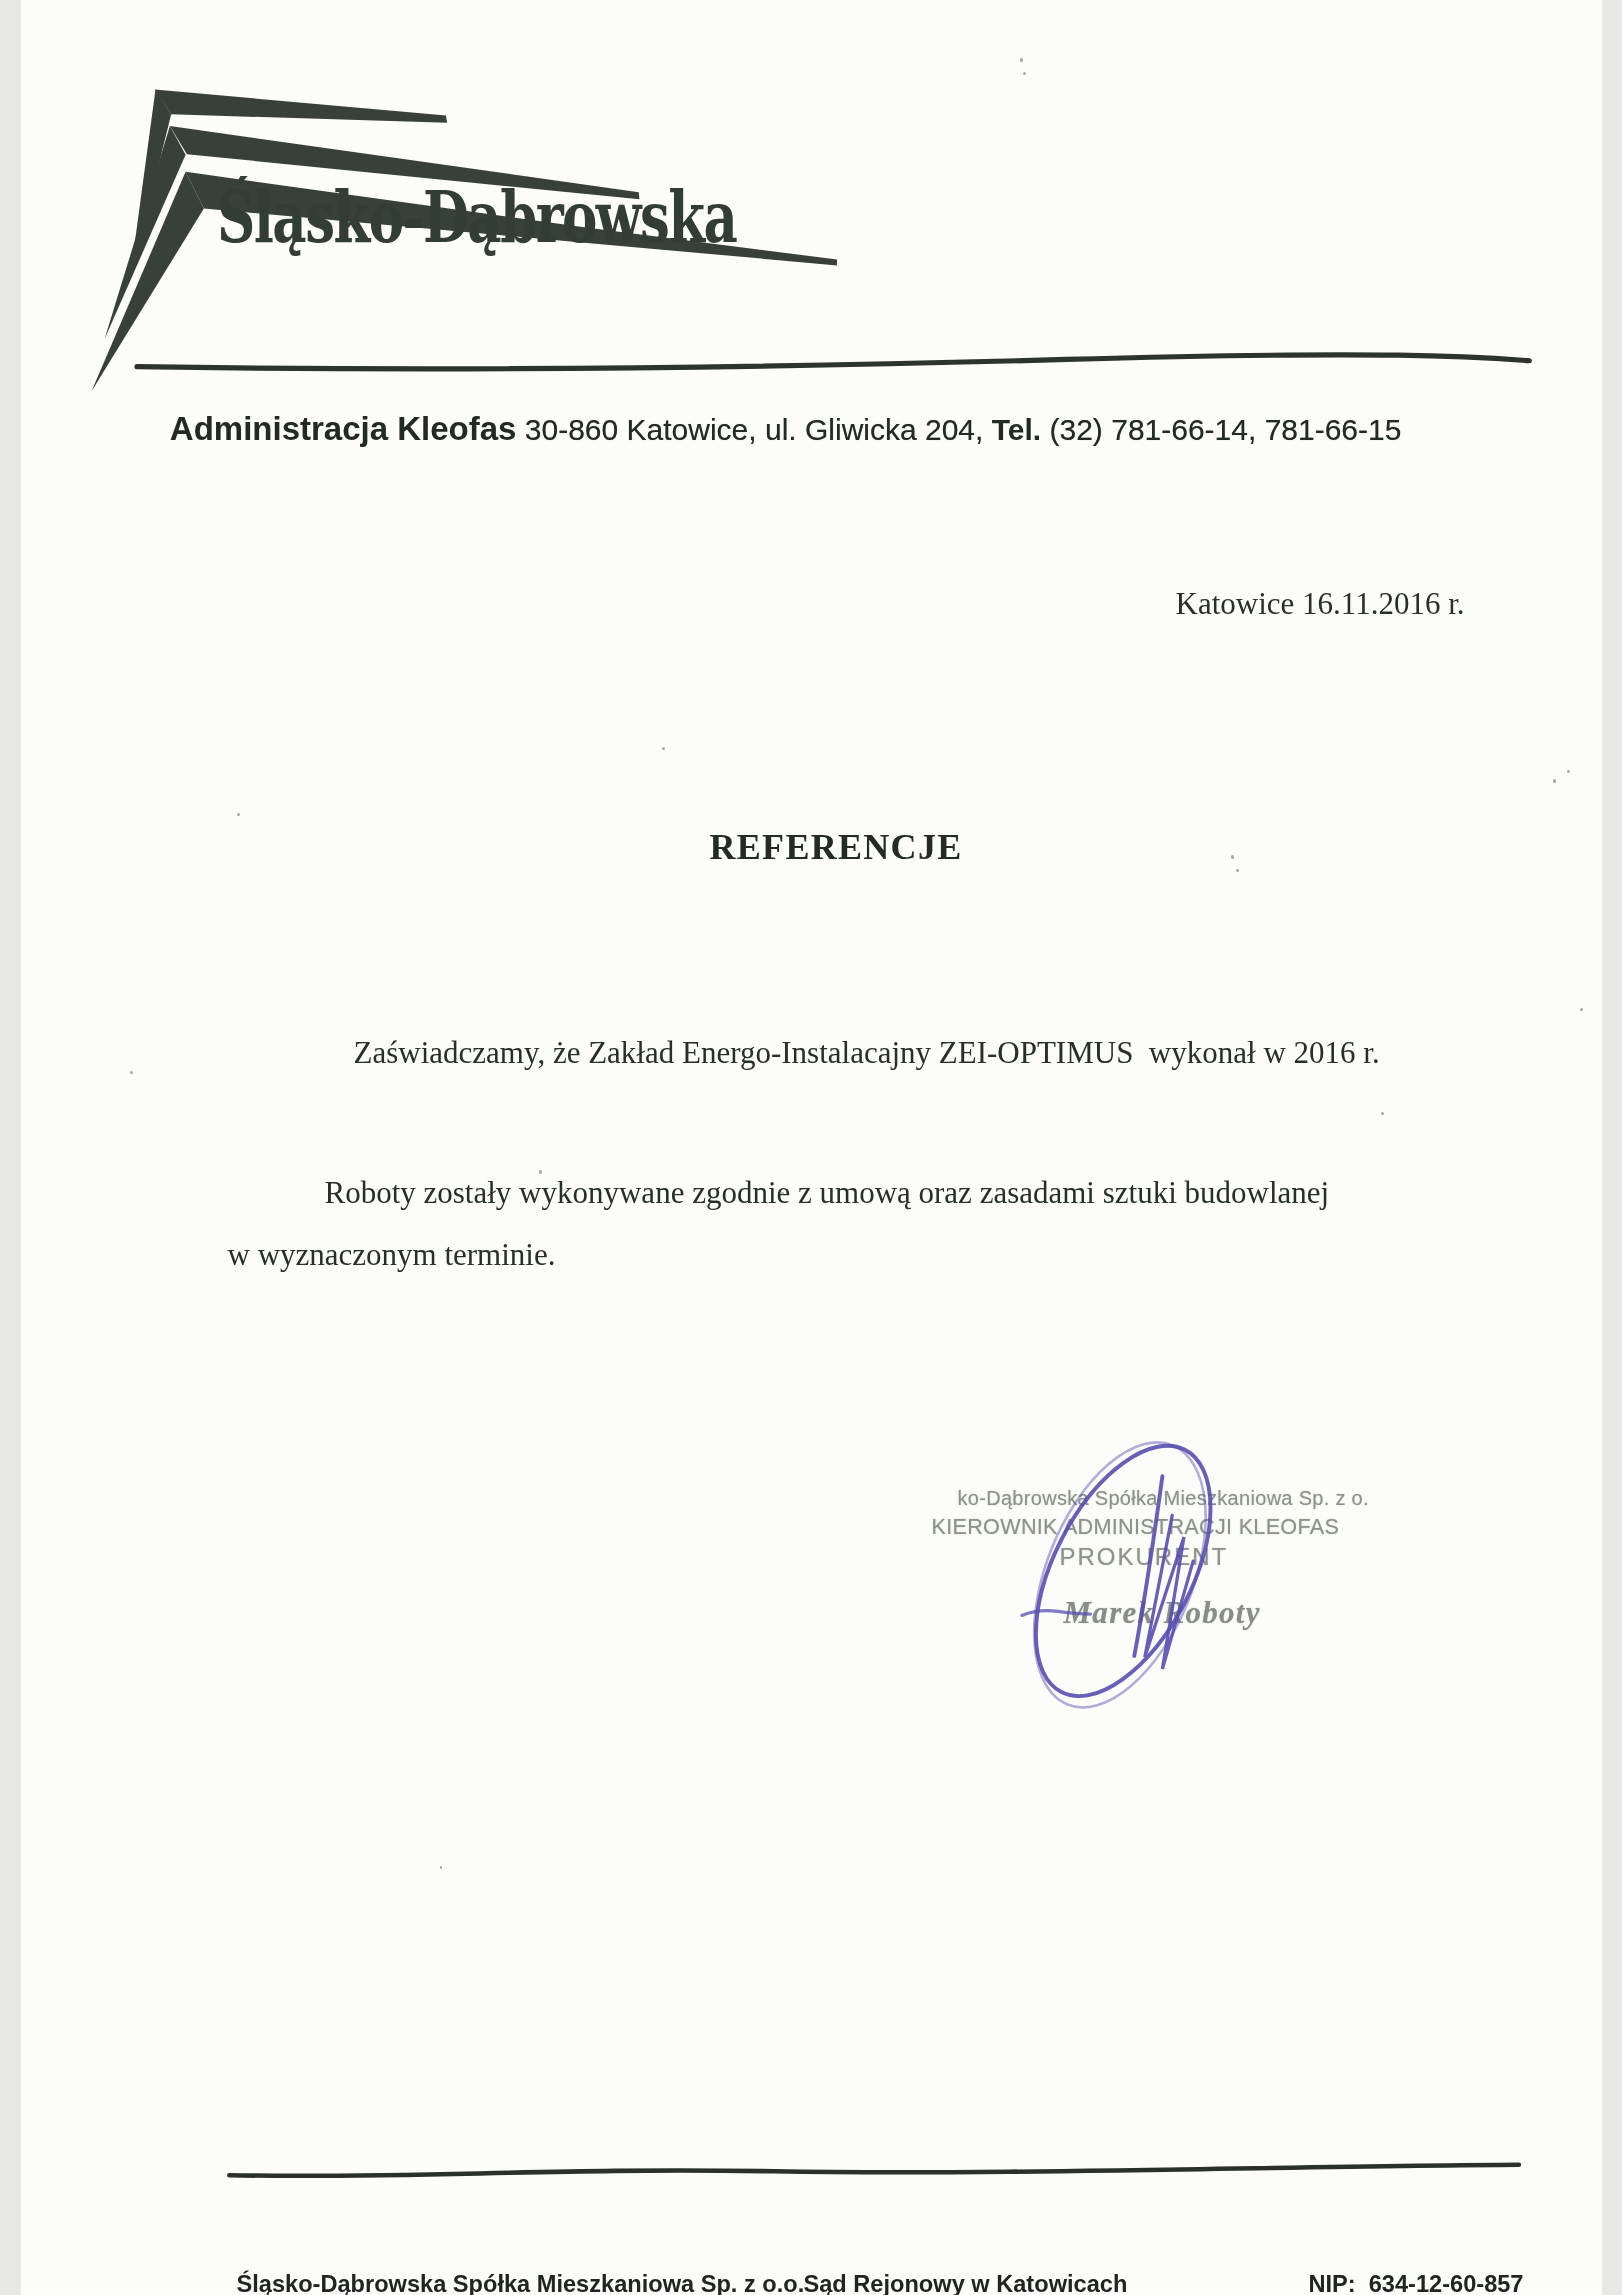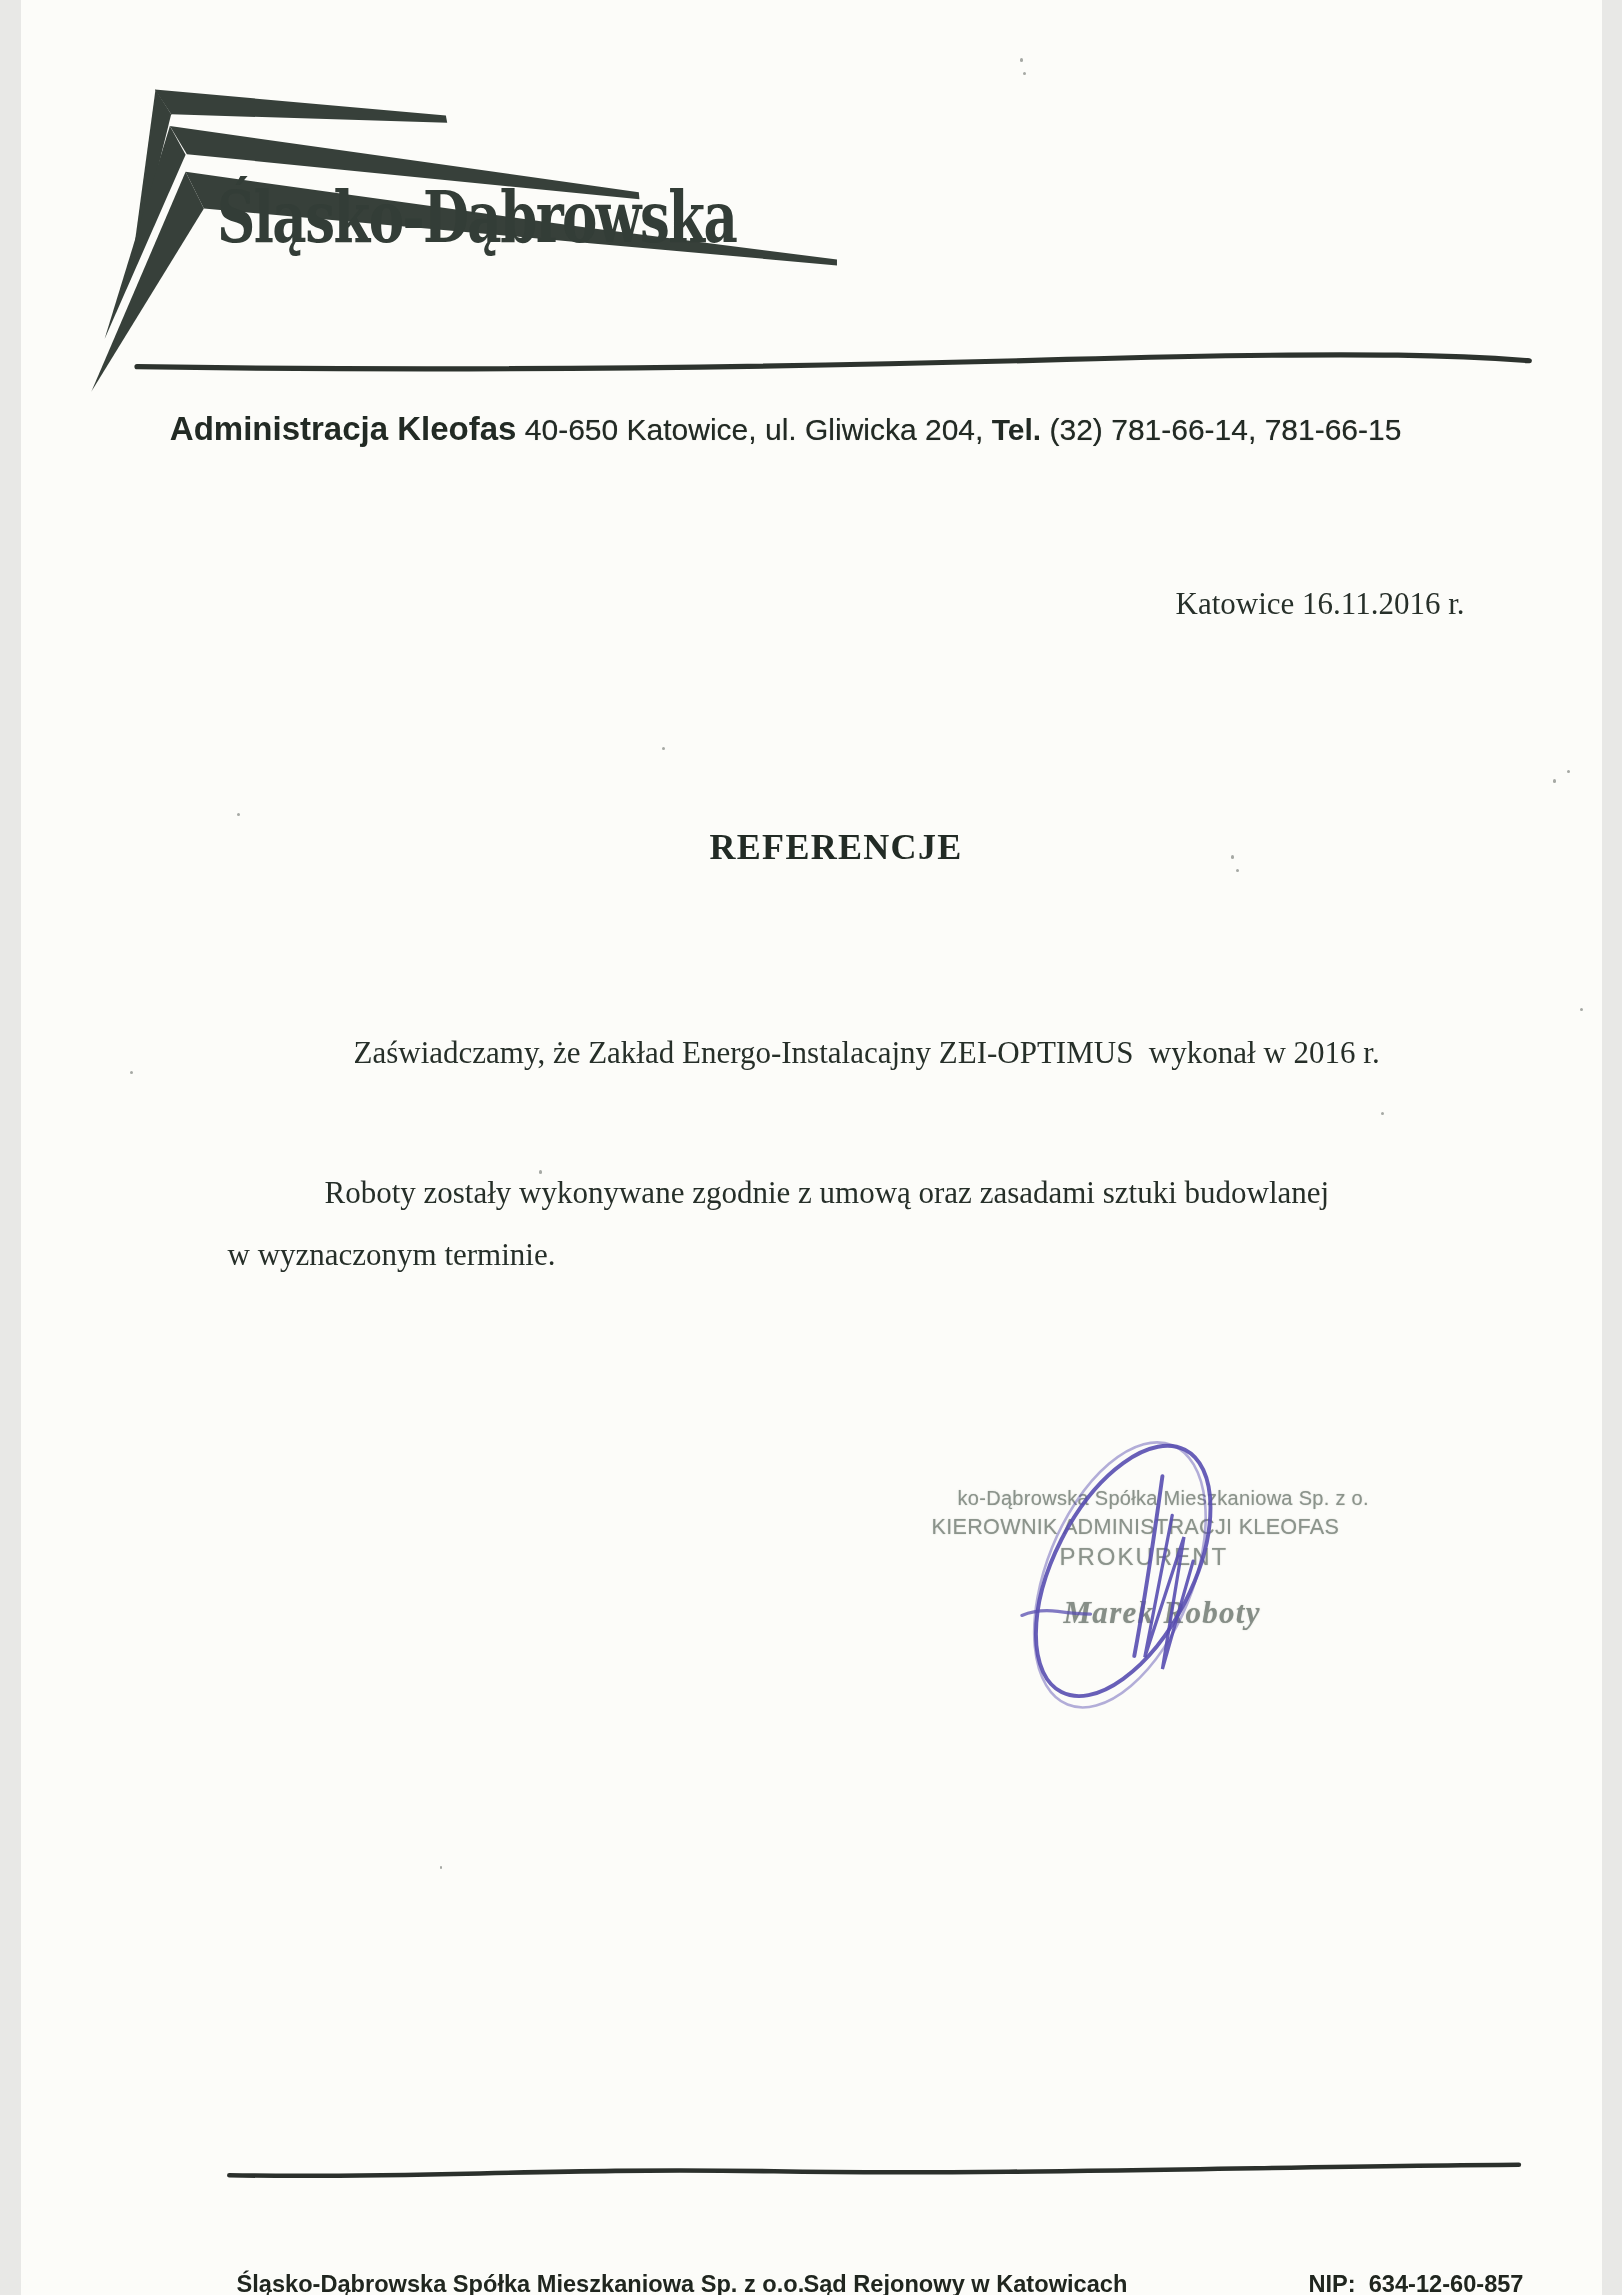--- a/index.html
+++ b/index.html
@@ -116,21 +116,21 @@
     </g>
   </svg>
 
   <div class="logo-title">Śląsko-Dąbrowska</div>
 
   <svg class="header-rule" width="1623" height="26" viewBox="0 0 2480 40" aria-hidden="true">
     <path d="M170,24 C600,31 1100,27 1600,13 S2230,9 2312,15" fill="none" stroke="#2d332e" stroke-width="8" stroke-linecap="round"></path>
   </svg>
 
   <div class="office-line">
-    <span class="office-name">Administracja Kleofas</span><span class="addr"> 40-650 Katowice, ul. Gliwicka 204, </span><span class="tel-label">Tel.</span><span class="tel-num"> (32) 781-66-14, 781-66-15</span>
+    <span class="office-name">Administracja Kleofas</span><span class="addr"> 30-860 Katowice, ul. Gliwicka 204, </span><span class="tel-label">Tel.</span><span class="tel-num"> (32) 781-66-14, 781-66-15</span>
   </div>
 
   <div class="dateline">Katowice 16.11.2016 r.</div>
 
   <div class="letter-title">REFERENCJE</div>
 
   <div class="para p1">
     <div class="l1">Zaświadczamy, że Zakład Energo-Instalacajny ZEI-OPTIMUS  wykonał w 2016 r.</div>
   </div>
 

